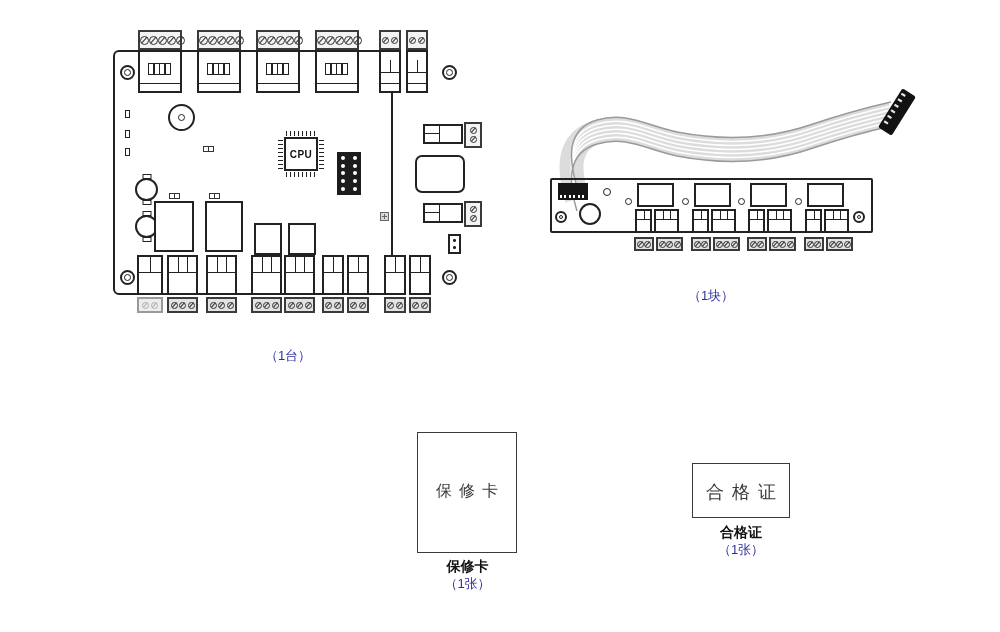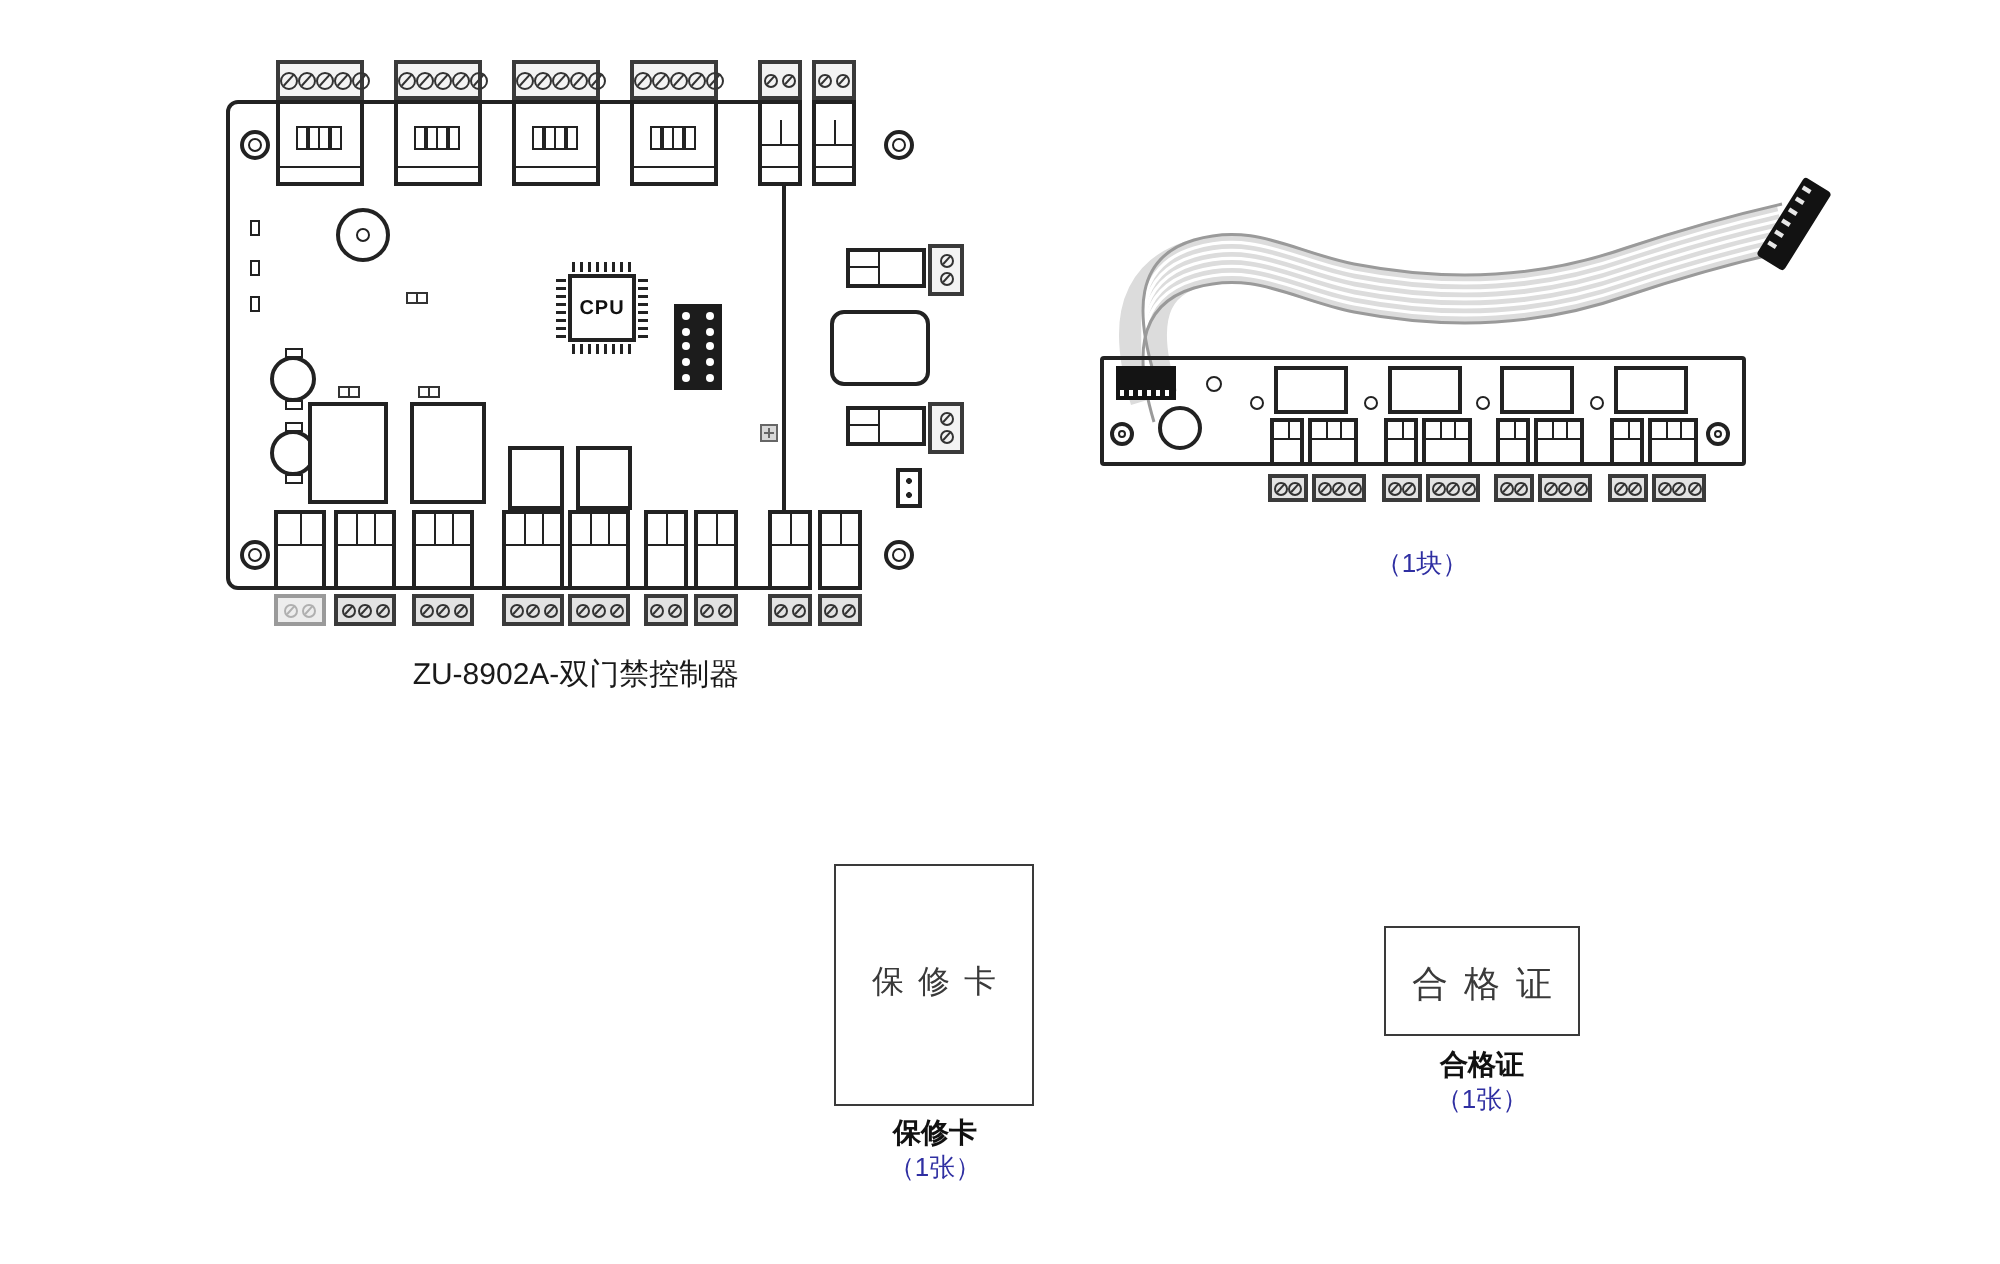--- a/index.html
+++ b/index.html
@@ -293,21 +293,21 @@
       </div>
     <div class="tstrip dk" style="left:289px;top:277px;width:22px;height:16px;">
         <i class="s sm"></i>
         <i class="s sm"></i>
       </div>
     <div class="tstrip dk" style="left:314px;top:277px;width:22px;height:16px;">
         <i class="s sm"></i>
         <i class="s sm"></i>
       </div>
 
-    <div class="name reg" style="left:18px;top:308px;width:350px;">ZU-8902A-双门禁控制器</div>
+    <div class="qty" style="left:18px;top:327px;width:350px;">（1台）</div>
   </section>
 
   <section class="abs" style="left:545px;top:85px;width:445px;height:215px;">
 
     <svg width="445" height="215" style="position:absolute;left:0;top:0;">
       <g fill="none">
         <path d="M32,114 C23,84 22,56 52,47 C82,38 102,53 132,59 C184,69 228,65 268,51 C298,41 324,34 346,29" stroke="#dcdcdc" stroke-width="24"></path>
         <path d="M32,114 C23,84 22,56 52,47 C82,38 102,53 132,59 C184,69 228,65 268,51 C298,41 324,34 346,29" stroke="#ffffff" stroke-width="1.6" transform="translate(0,-8)"></path>
         <path d="M32,114 C23,84 22,56 52,47 C82,38 102,53 132,59 C184,69 228,65 268,51 C298,41 324,34 346,29" stroke="#ffffff" stroke-width="1.6" transform="translate(0,-4)"></path>
         <path d="M32,114 C23,84 22,56 52,47 C82,38 102,53 132,59 C184,69 228,65 268,51 C298,41 324,34 346,29" stroke="#ffffff" stroke-width="1.6"></path>
@@ -408,21 +408,21 @@
           <i class="s sm"></i>
           <i class="s sm"></i>
         </div>
       <div class="tstrip dk" style="left:31px;top:54px;width:27px;height:14px;">
           <i class="s sm"></i>
           <i class="s sm"></i>
           <i class="s sm"></i>
         </div>
     </div>
 
-    <div class="qty" style="left:0;top:188px;width:332px;">（1块）</div>
+    <div class="qty" style="left:0;top:202px;width:332px;">（1块）</div>
   </section>
 
 
   <section class="abs" style="left:400px;top:425px;width:135px;height:175px;">
     <div class="paper" style="left:17px;top:7px;width:100px;height:121px;">
       <div class="cardtext" style="top:48px;font-size:16px;letter-spacing:7px;text-indent:7px;">保修卡</div>
     </div>
     <div class="name" style="left:0;top:133px;width:135px;">保修卡</div>
     <div class="qty" style="left:0;top:150px;width:135px;">（1张）</div>
   </section>

